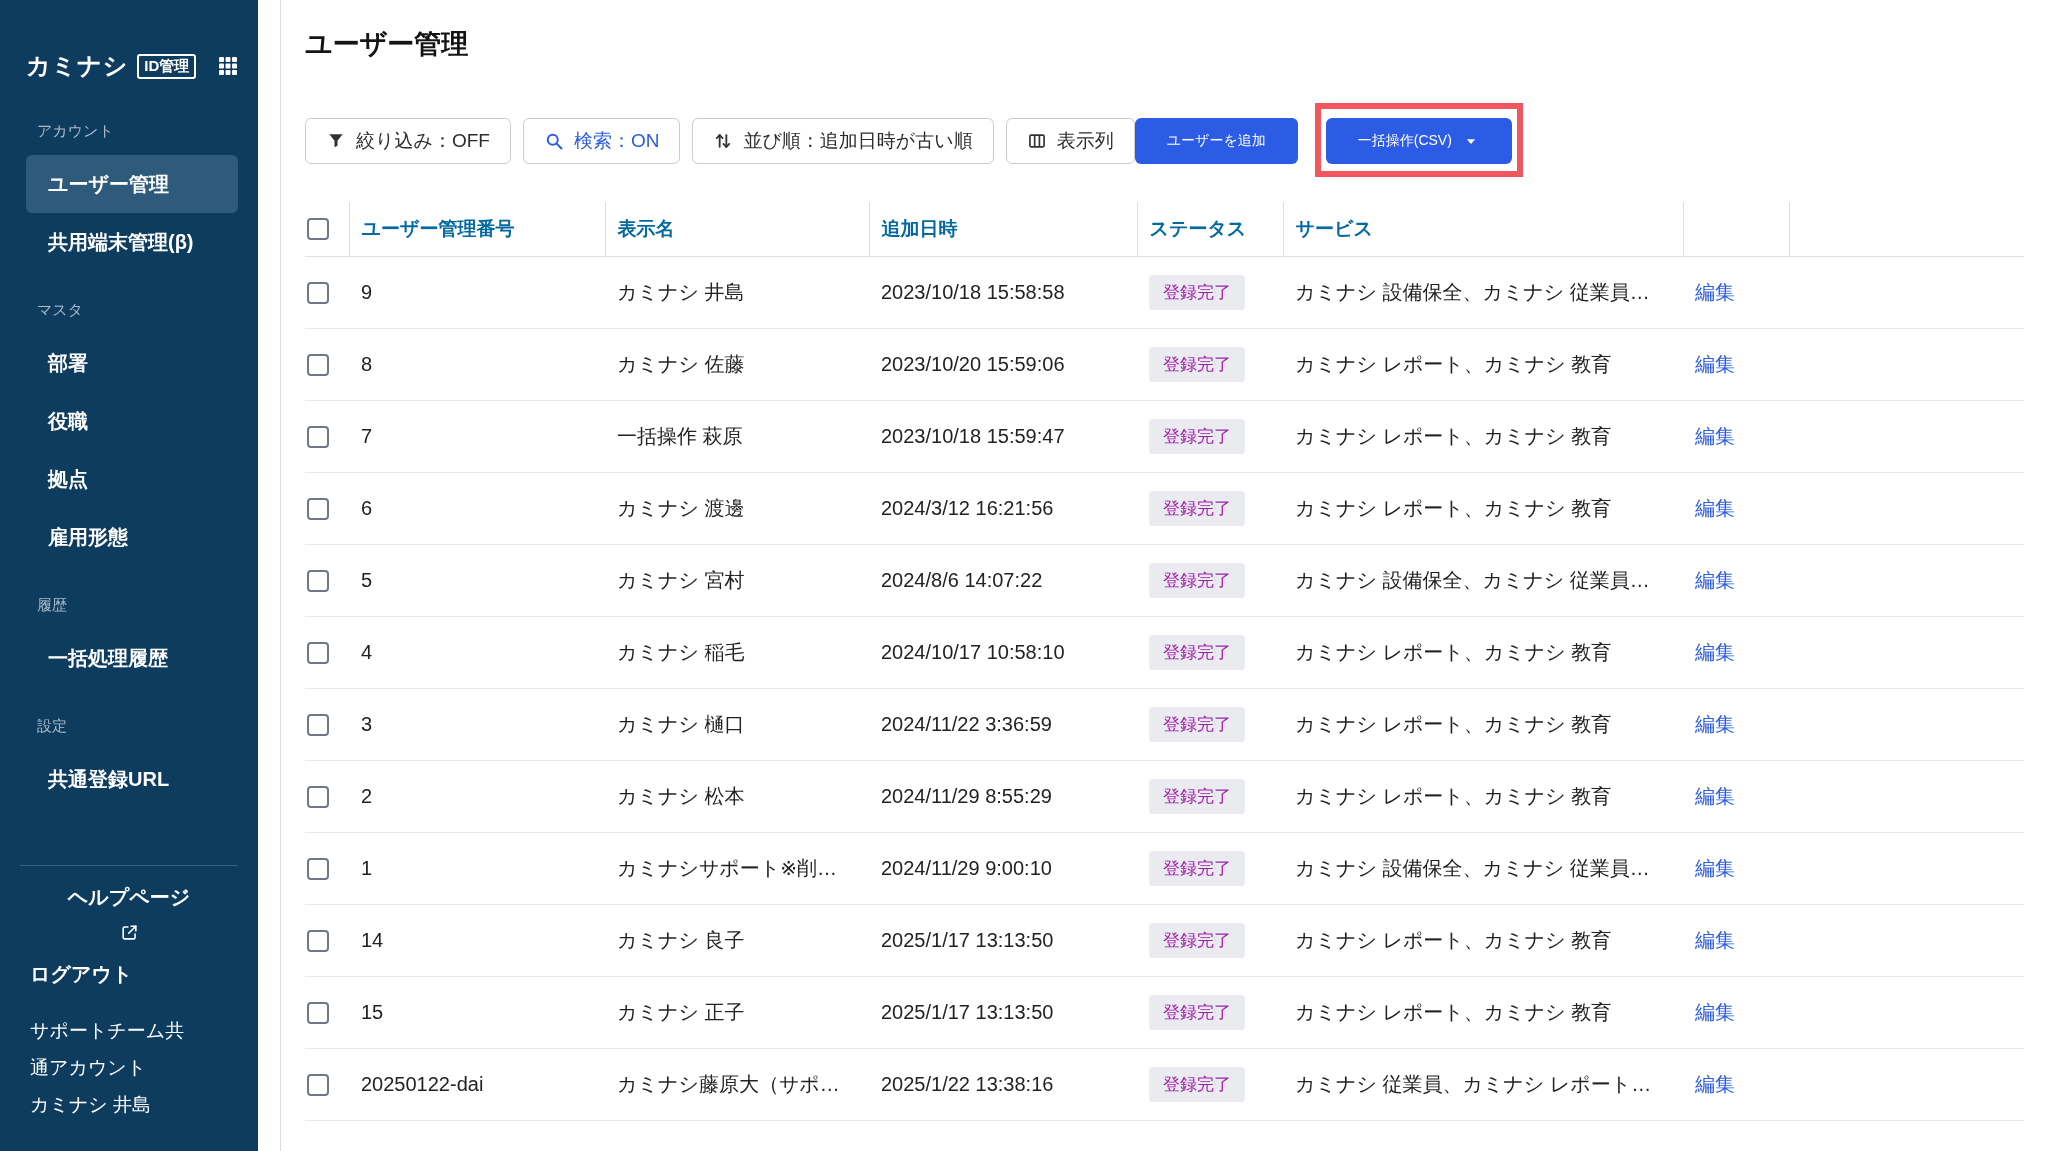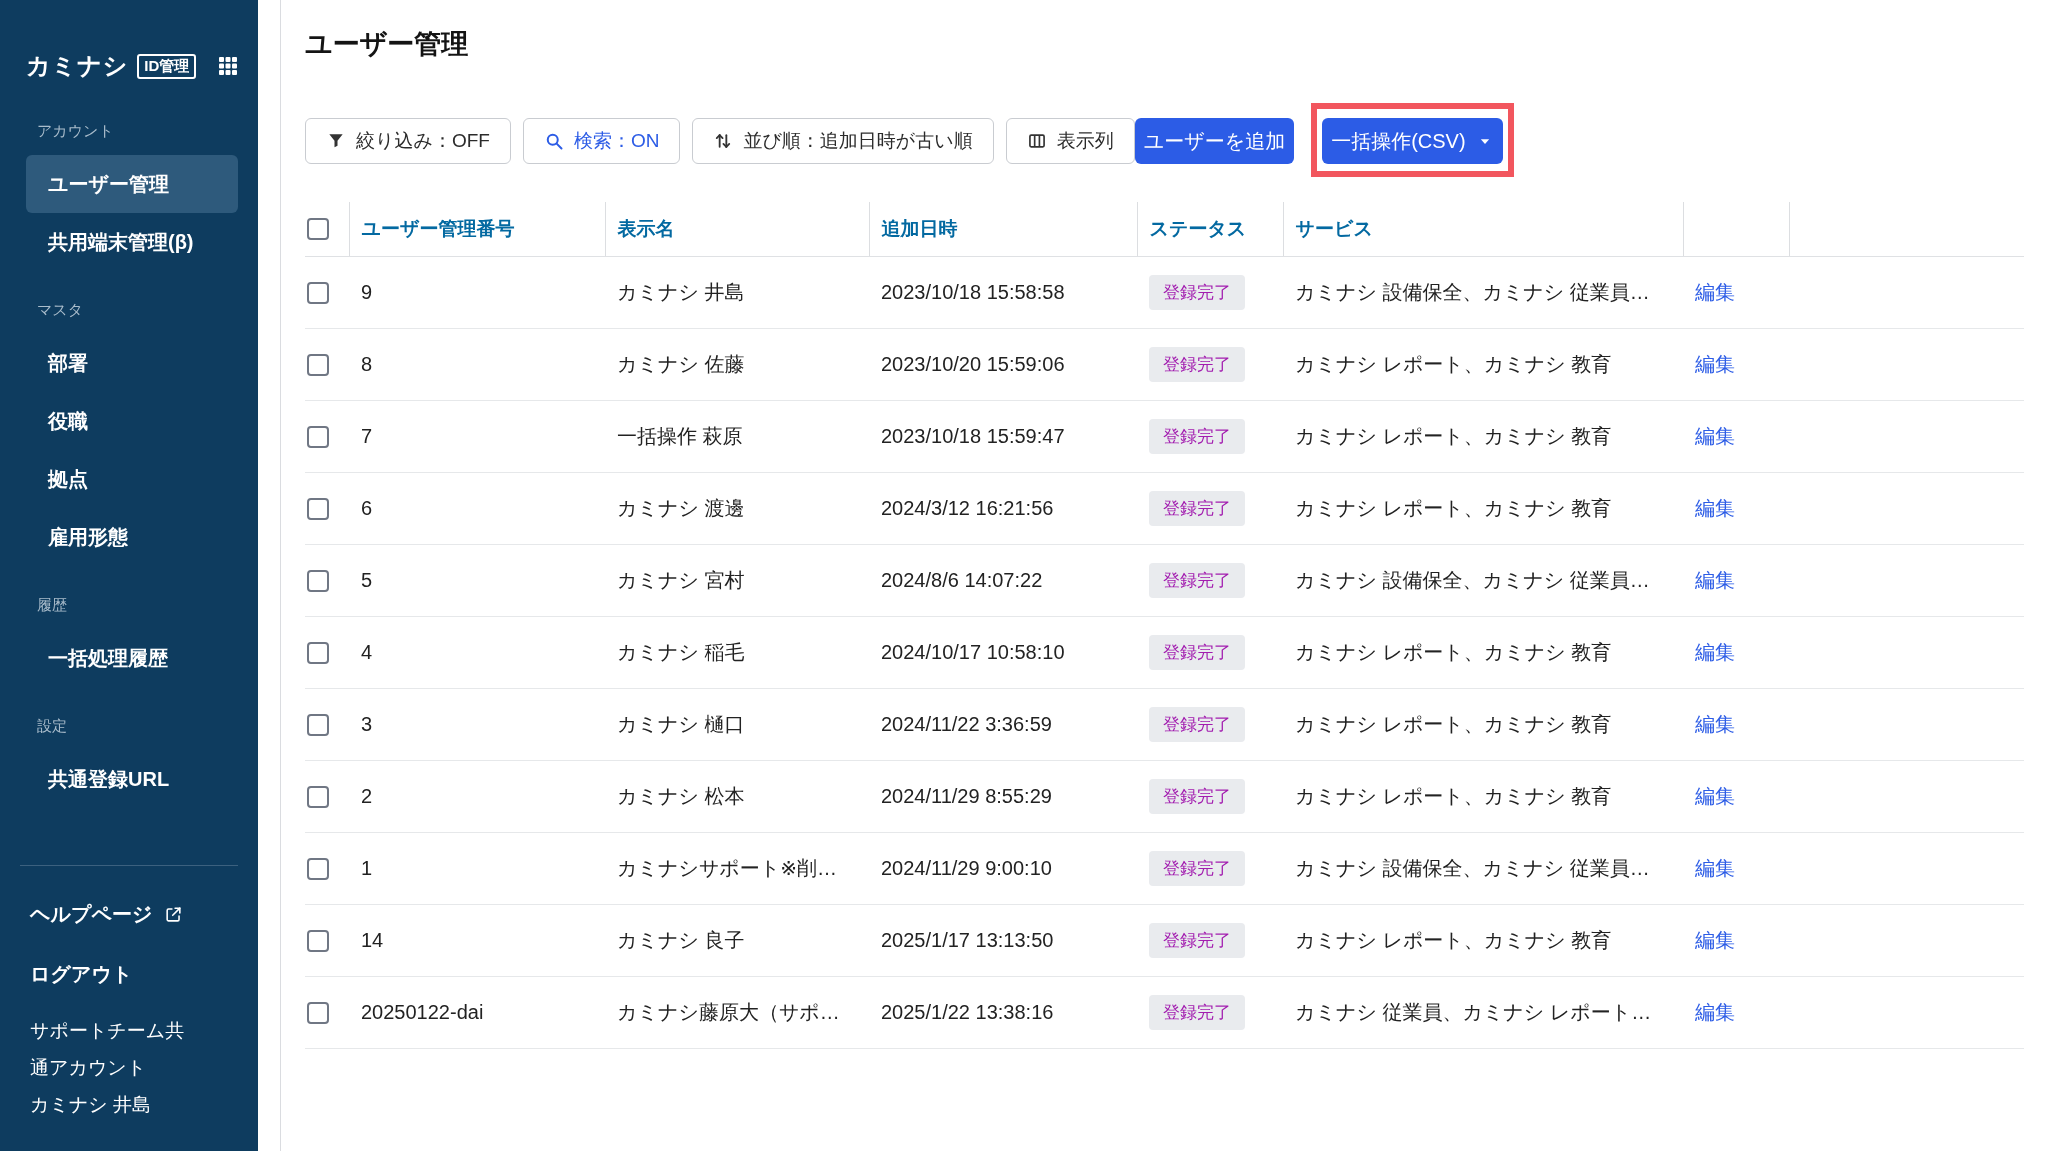--- a/index.html
+++ b/index.html
@@ -27,44 +27,44 @@
     display:flex; align-items:center; height:58px; padding-left:22px;
     font-size:20px; font-weight:600; border-radius:6px; cursor:pointer; white-space:nowrap;
   }
   .nav-item.active { background:var(--active-item,#2e5a7c); }
   .sidebar-footer { position:absolute; left:0; right:0; bottom:0; padding-bottom:28px; }
   .sidebar-divider { border:none; border-top:1px solid #3c617f; margin:0 20px 18px; }
   .footer-item {
     display:flex; align-items:center; gap:12px; height:60px; padding:0 30px;
     font-size:20px; font-weight:600; cursor:pointer; white-space:nowrap;
   }
-  .footer-item:first-of-type { margin-top:12px; }
+  .footer-item:first-of-type { margin-top:12px;flex-direction:column; }
   .account-block { margin-top:8px; padding:0 30px; font-size:19px; line-height:37px; font-weight:400; }
 
   
   .main {
     flex:1; height:100%; margin-left:22px; border-left:1px solid #dadce0;
     padding:0 24px; overflow:hidden;
   }
   .page-title { margin:26px 0 0; font-size:27px; font-weight:700; color:#141414; }
 
   .toolbar { display:flex; align-items:flex-start; justify-content:flex-start; margin-top:56px; }
   .toolbar-left { display:flex; gap:12px; }
   .tbtn {
     display:inline-flex; align-items:center; gap:10px; height:46px; padding:0 20px;
     border:1px solid #c9ccd1; border-radius:6px; background:#fff;
     font-size:19px; color:#2b2b2b; cursor:pointer; white-space:nowrap;
     font-family:inherit;
   }
   .tbtn.search-on { color:var(--accent,#2c5ce6); }
   .toolbar-right { display:flex; align-items:center; gap:28px; margin-right:44px; }
   .btn-primary {
-    display:inline-flex; align-items:center; gap:10px; height:46px; padding:0 9px;
+    display:inline-flex; align-items:center; gap:10px; height:46px; padding:0 32px;
     background:var(--accent,#2c5ce6); color:#fff; border:none; border-radius:6px;
-    font-size:20px; cursor:pointer; white-space:nowrap; font-family:inherit;
+    font-size:14px; cursor:pointer; white-space:nowrap; font-family:inherit;
   }
   .bulk-wrap { position:relative; display:inline-block; }
   .red-highlight {
     position:absolute; top:-15px; bottom:-13px; left:-11px; right:-11px;
     border:6px solid var(--highlight-red,#f2565e); pointer-events:none;
   }
 
   
   .table-wrap { margin-top:38px; }
   table.data-table { width:100%; border-collapse:collapse; table-layout:fixed; }
@@ -387,20 +387,30 @@
           <td class="c-check"><span class="checkbox"></span></td>
           <td>14</td>
           <td>カミナシ 良子</td>
           <td>2025/1/17 13:13:50</td>
           <td><span class="badge">登録完了</span></td>
           <td>カミナシ レポート、カミナシ 教育</td>
           <td><a class="edit-link">編集</a></td>
           <td></td>
         </tr>
 
+        <tr>
+          <td class="c-check"><span class="checkbox"></span></td>
+          <td>15</td>
+          <td>カミナシ 正子</td>
+          <td>2025/1/17 13:13:50</td>
+          <td><span class="badge">登録完了</span></td>
+          <td>カミナシ レポート、カミナシ 教育</td>
+          <td><a class="edit-link">編集</a></td>
+          <td></td>
+        </tr>
 
         <tr>
           <td class="c-check"><span class="checkbox"></span></td>
           <td>20250122-dai</td>
           <td>カミナシ藤原大（サポー…</td>
           <td>2025/1/22 13:38:16</td>
           <td><span class="badge">登録完了</span></td>
           <td>カミナシ 従業員、カミナシ レポート、…</td>
           <td><a class="edit-link">編集</a></td>
           <td></td>

